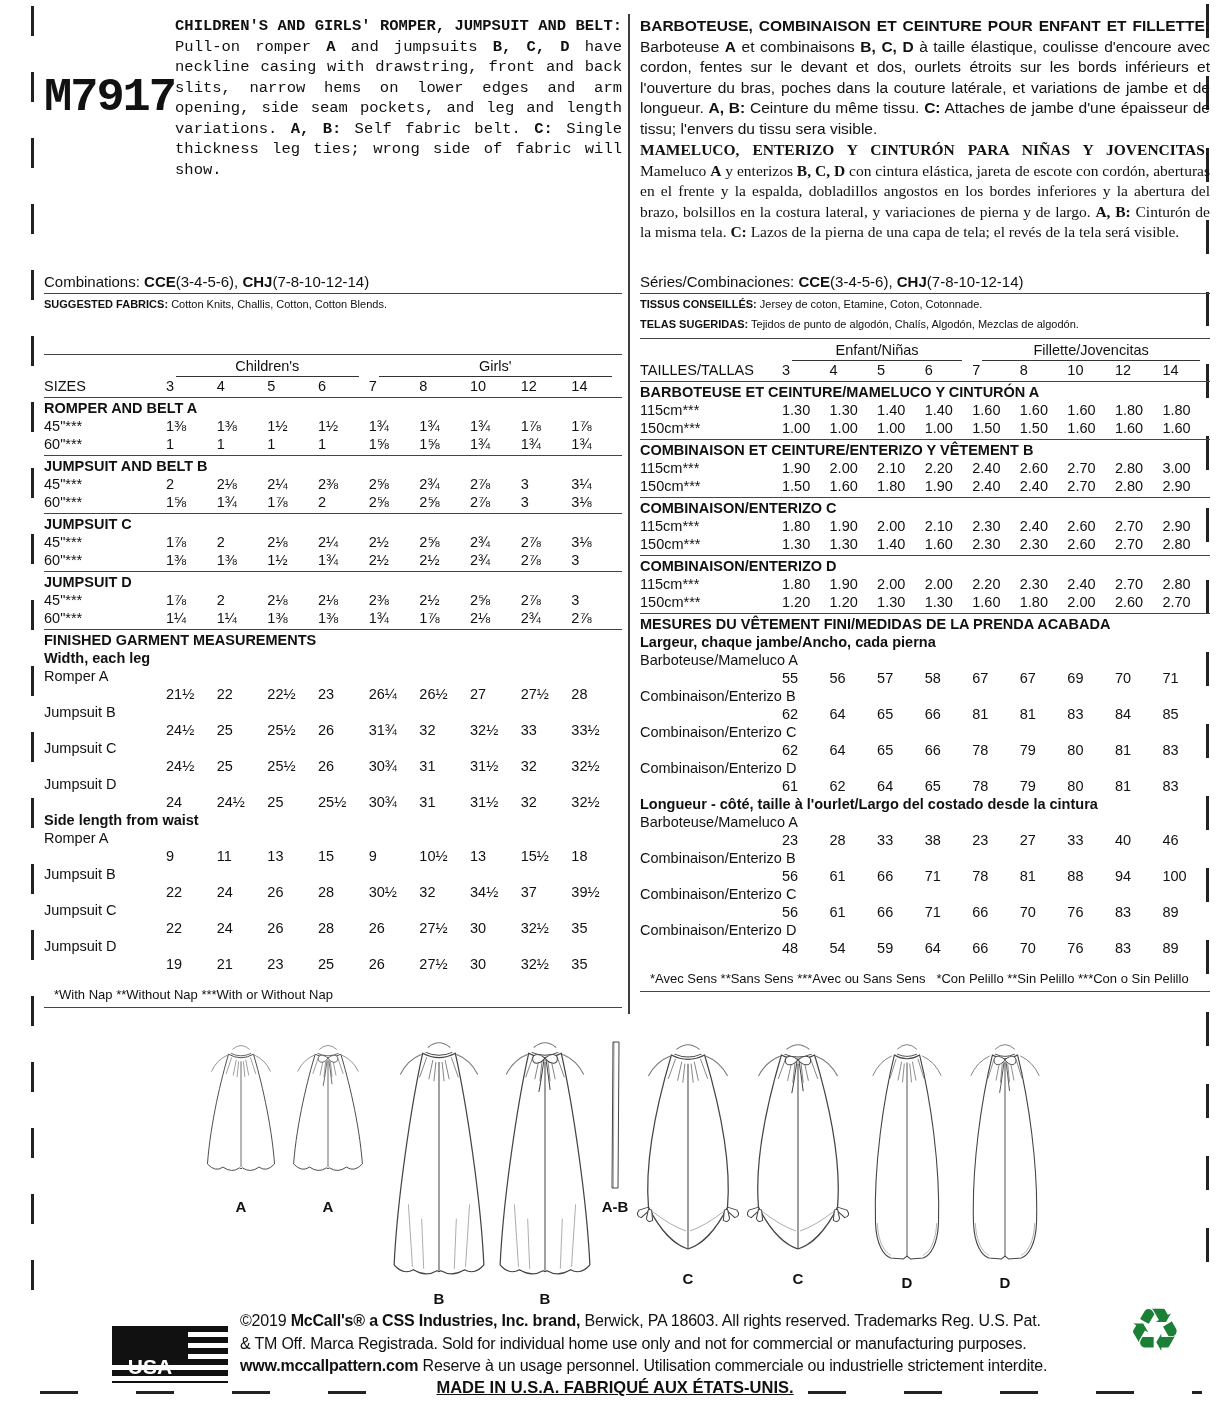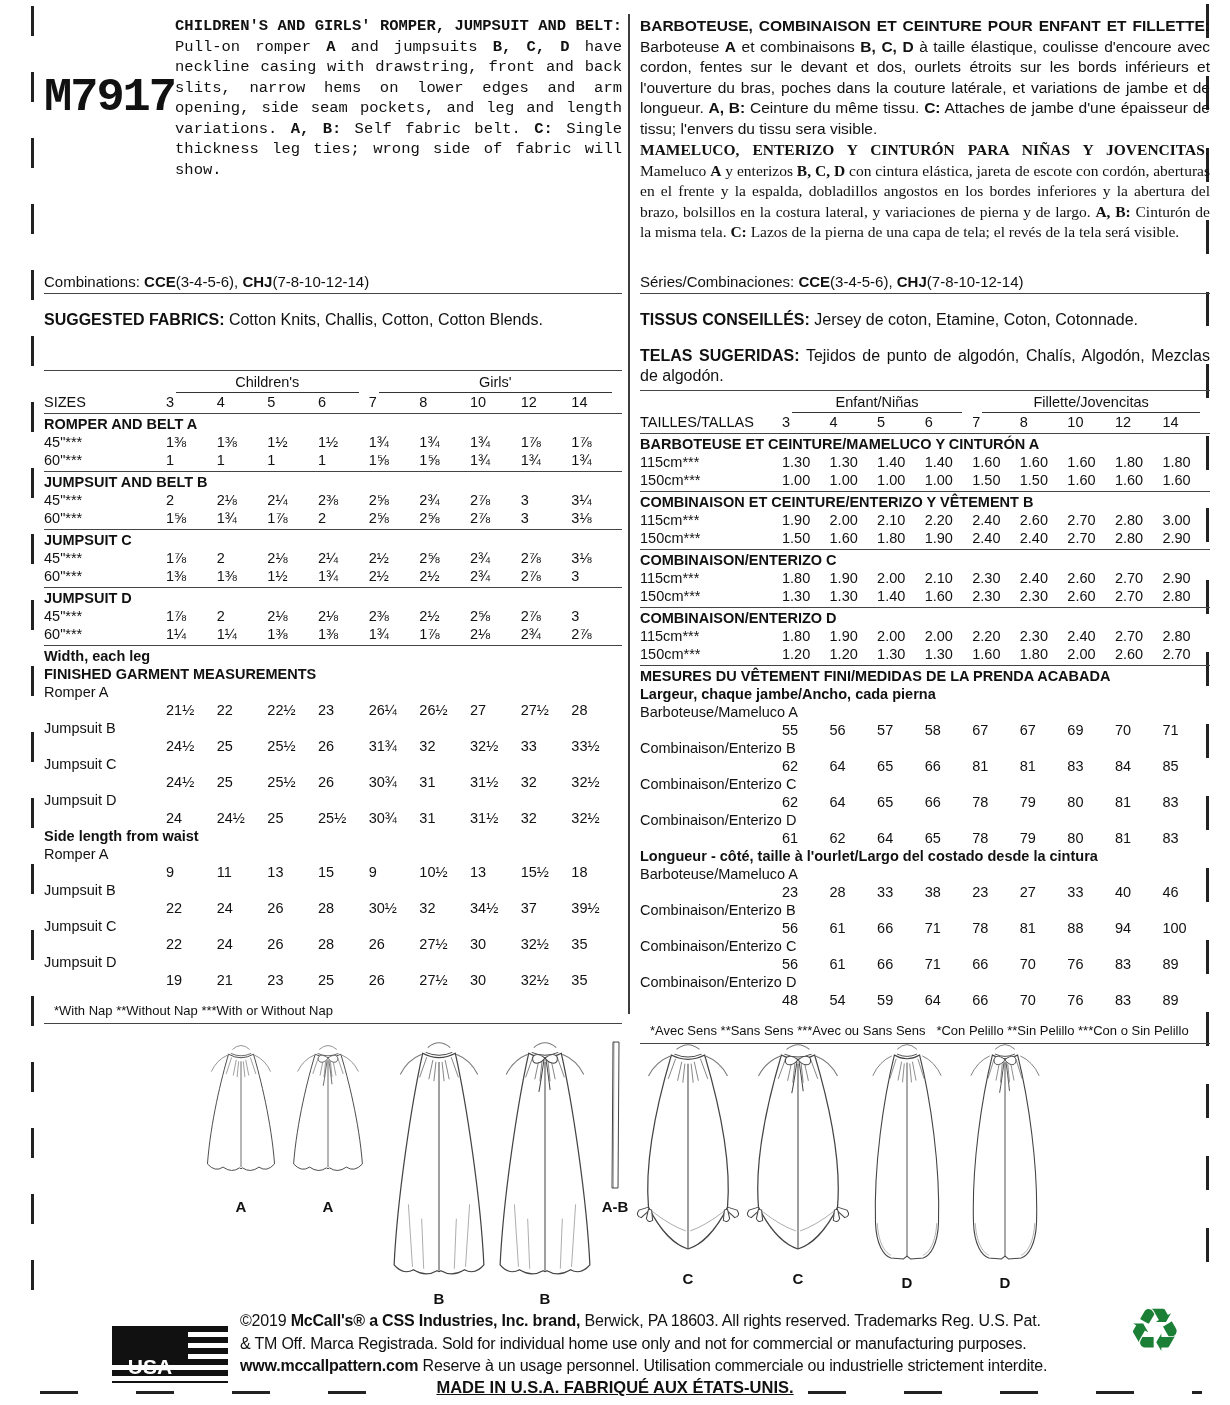--- a/index.html
+++ b/index.html
@@ -15,21 +15,21 @@
   
   .col{position:absolute;top:16px;}
   .col-left{left:44px;width:578px;}
   .col-right{left:640px;width:570px;}
   .hdr{display:flex;align-items:center;font-family:Liberation Mono, monospace;}
   .pnum{width:164px;font-size:47px;font-weight:800;letter-spacing:-2px;line-height:44px;}
   .desc{font-size:15.5px;line-height:20.5px;text-align:justify;}
   .desc+.desc{margin-top:1px;font-family:Liberation Serif, serif;}
   .tablewrap{position:absolute;top:256px;left:0;right:0;}
   .combos{font-size:15px;line-height:19px;border-bottom:1.4px solid #444;padding-bottom:2px;}
-  .fabrics{font-size:16px;line-height:20px;text-align:justify;margin-top:16px;}
+  .fabrics{font-size:11px;line-height:20px;text-align:justify;}
   .btable{--cols:122px repeat(9,1fr);}
   .col-right .btable{--cols:142px repeat(9,1fr);margin-top:4px;}
   .col-left .btable{margin-top:40px;}
   .trow,.grow{display:grid;grid-template-columns:var(--cols);font-size:14.5px;line-height:18px;}
   .grow{line-height:20px;}
   .grp{text-align:center;border-bottom:1.4px solid #333;margin:0 10px;padding-bottom:0px;}
   .cell{white-space:nowrap;}
   .lab{padding-right:2px;}
   .rule{border-top:1.3px solid #444;margin:2px 0 1px 0;height:0;}
   .t-title{font-weight:bold;font-size:14.5px;line-height:18px;}
@@ -192,22 +192,22 @@
             <span class="cell val">1¼</span>
             <span class="cell val">1⅜</span>
             <span class="cell val">1⅜</span>
             <span class="cell val">1¾</span>
             <span class="cell val">1⅞</span>
             <span class="cell val">2⅛</span>
             <span class="cell val">2¾</span>
             <span class="cell val">2⅞</span>
           </div>
           <div class="rule"></div>
+          <div class="t-title">FINISHED GARMENT MEASUREMENTS</div>
           <div class="t-title">Width, each leg</div>
-          <div class="t-title">FINISHED GARMENT MEASUREMENTS</div>
           <div class="t-sub">Romper A</div>
           <div class="trow">
             <span class="cell lab"></span>
             <span class="cell val">21½</span>
             <span class="cell val">22</span>
             <span class="cell val">22½</span>
             <span class="cell val">23</span>
             <span class="cell val">26¼</span>
             <span class="cell val">26½</span>
             <span class="cell val">27</span>

